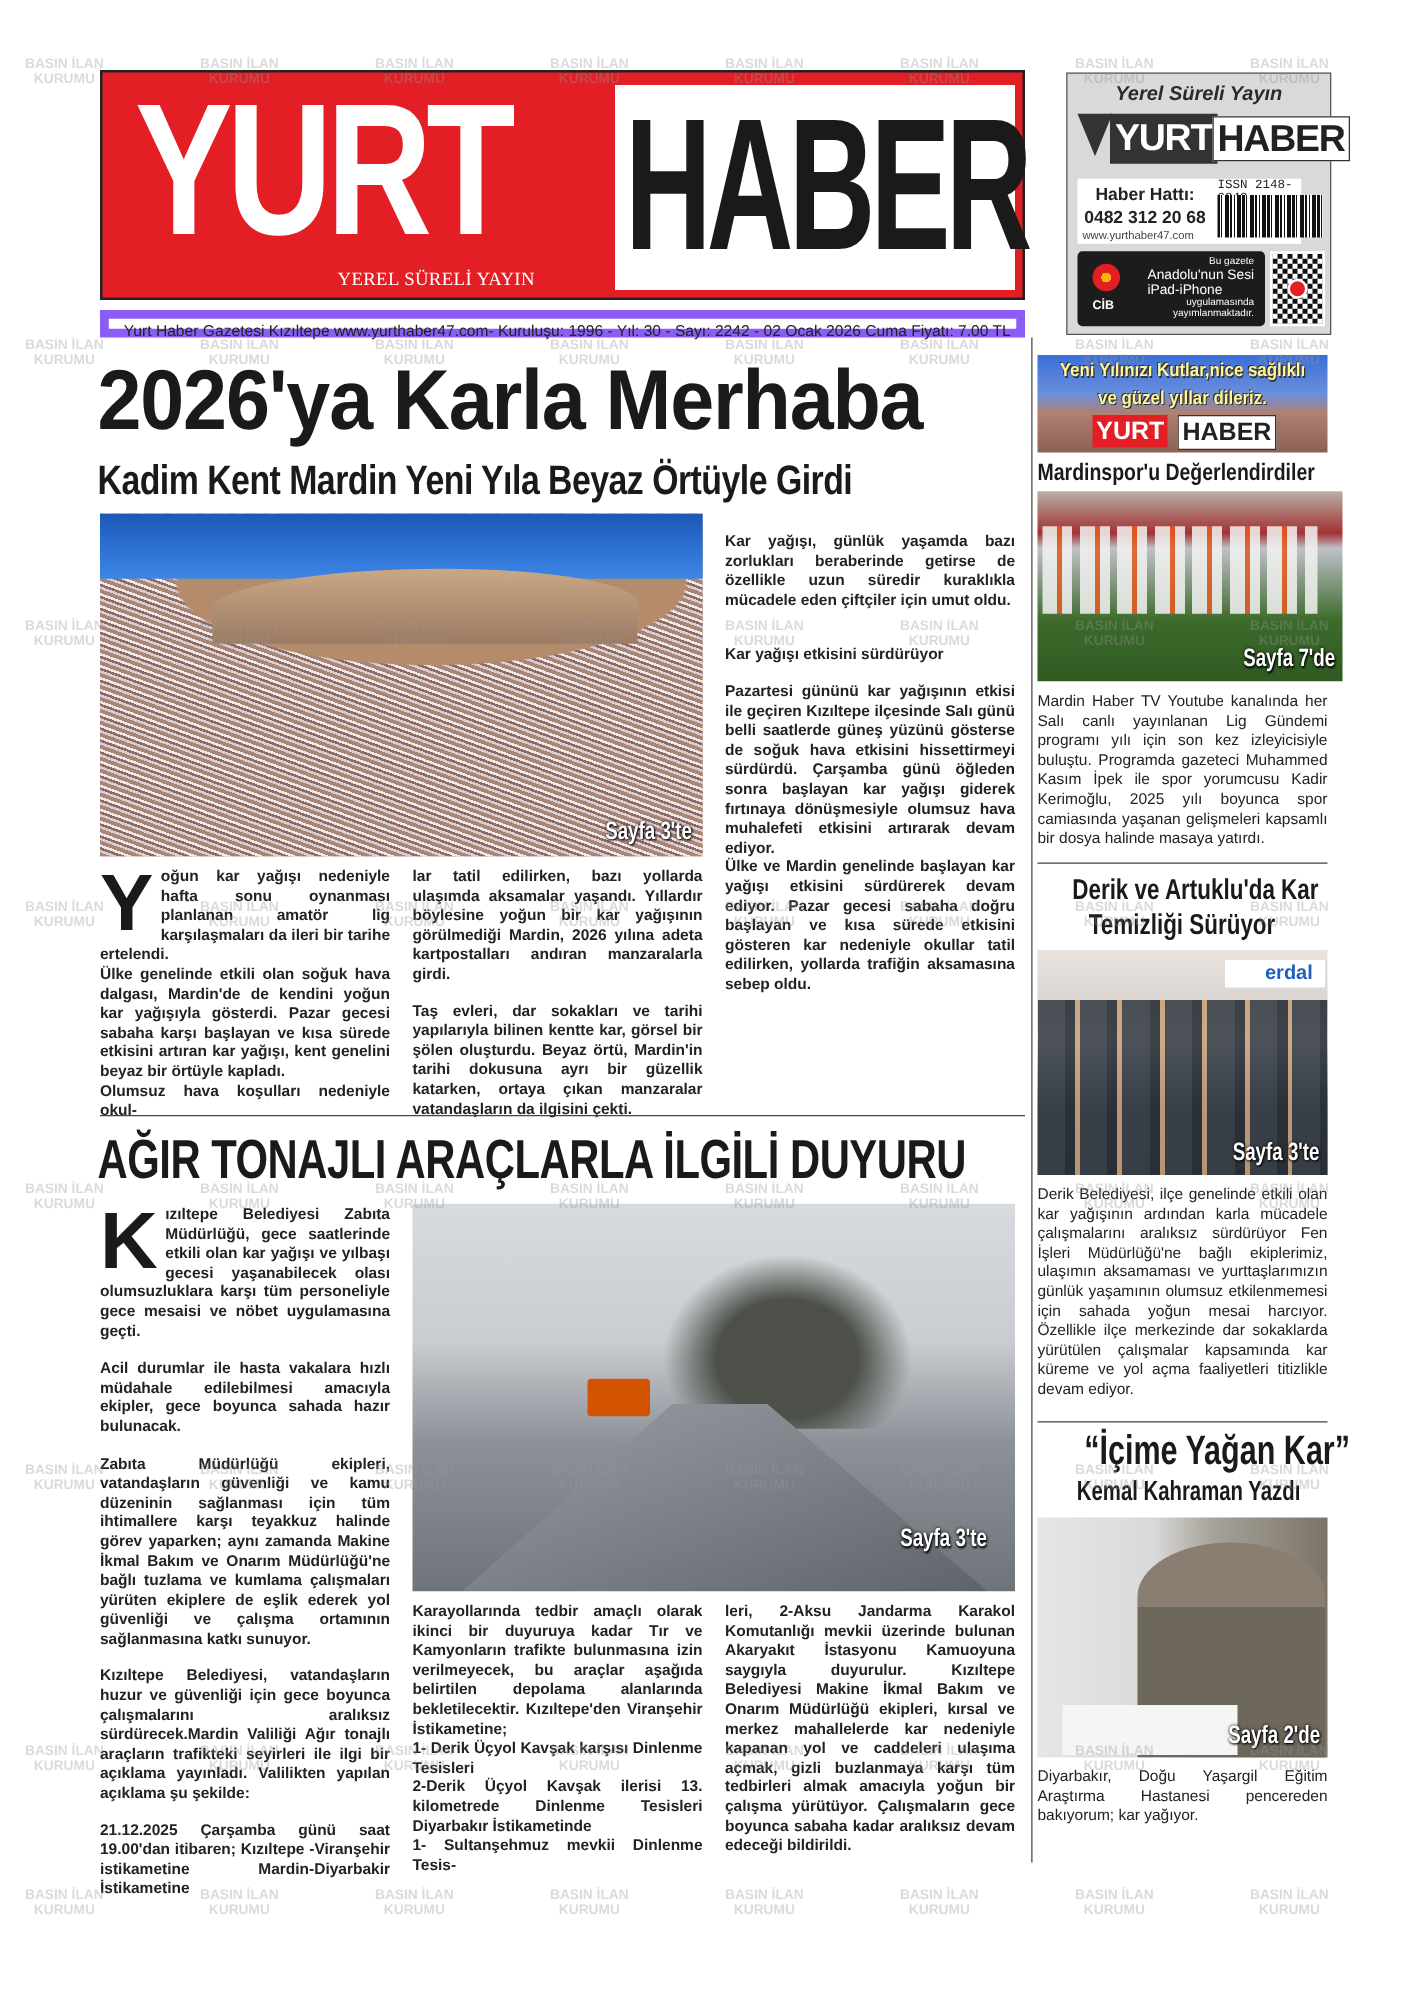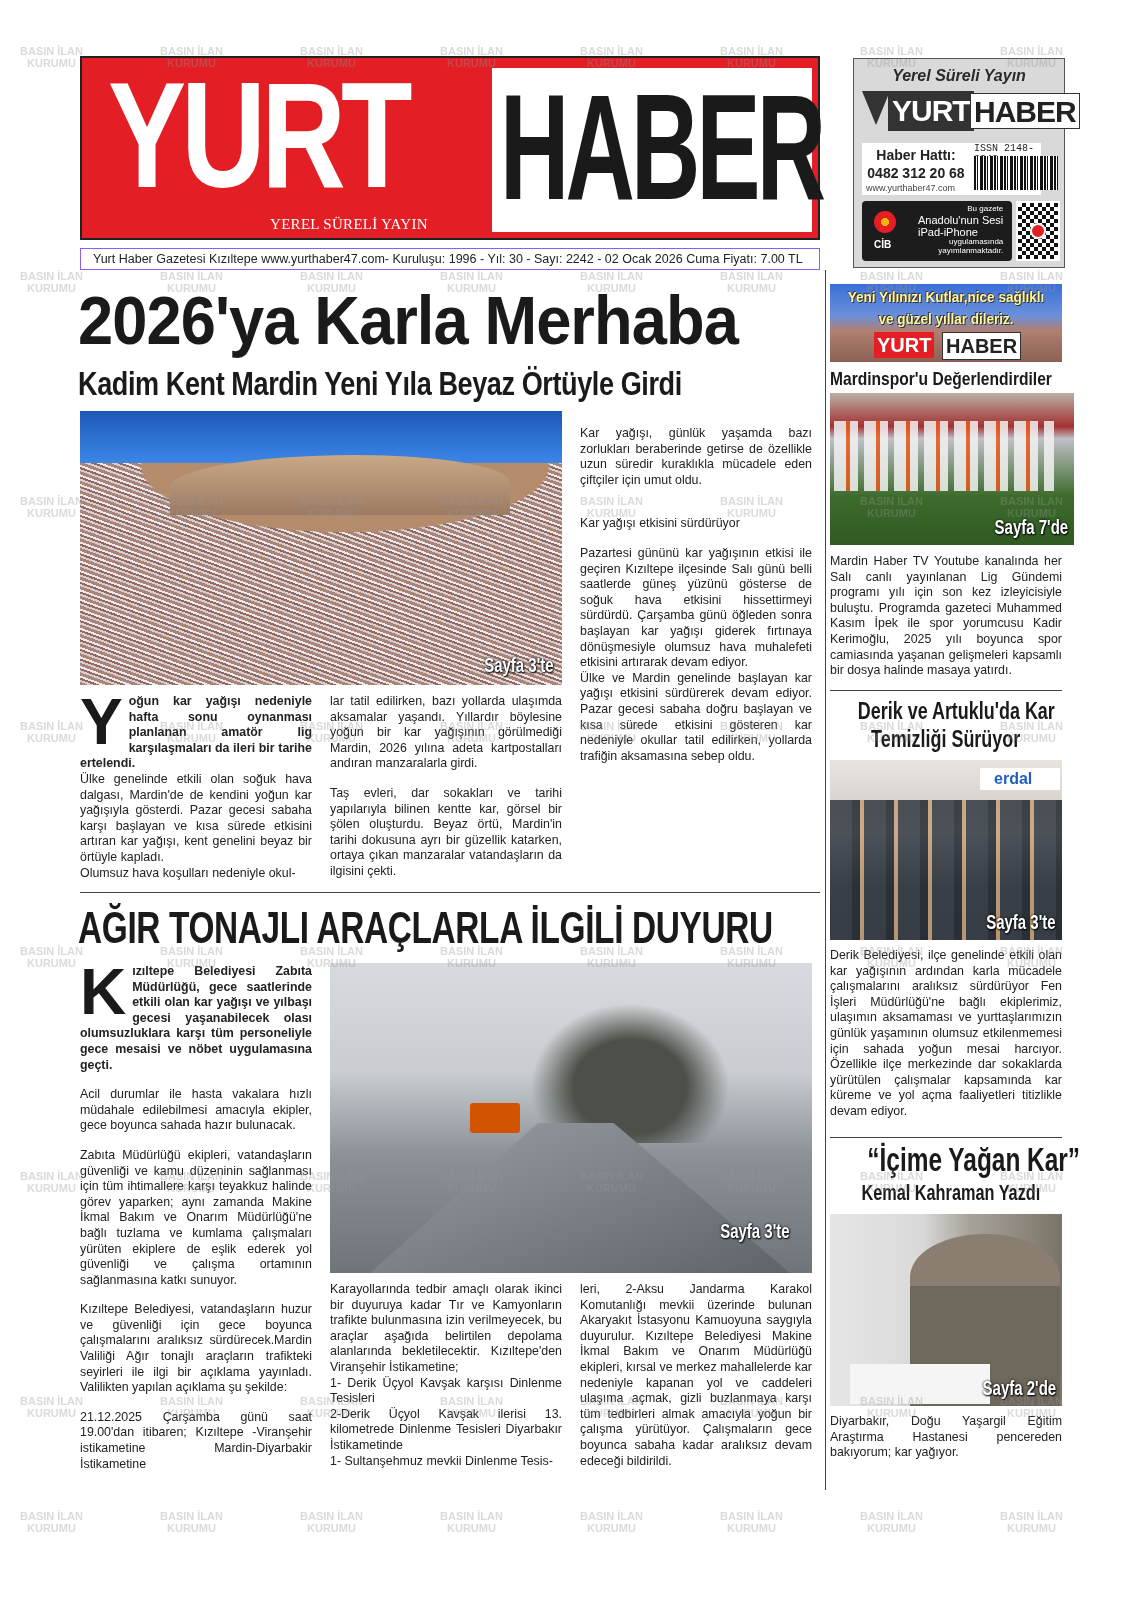--- a/index.html
+++ b/index.html
@@ -8,21 +8,21 @@
 
   .abs { position: absolute; }
 
   
   .masthead { left: 80px; top: 56px; width: 740px; height: 184px; background: #e31e24; border: 2px solid #222; }
   .mast-yurt { position: absolute; left: 26px; top: 2px; font-family: "Liberation Sans", sans-serif; font-weight: bold; font-size: 150px; line-height: 150px; color: #fff; letter-spacing: -6px; transform: scaleX(0.78); transform-origin: left top; }
   .mast-white { position: absolute; left: 410px; top: 10px; width: 320px; height: 164px; background: #fff; }
   .mast-haber { position: absolute; left: 8px; top: 4px; font-weight: bold; font-size: 150px; line-height: 150px; color: #1a1a1a; letter-spacing: -6px; transform: scaleX(0.64); transform-origin: left top; }
   .mast-sub { position: absolute; left: 188px; top: 158px; font-family: "Liberation Serif", serif; font-size: 15px; color: #fff; letter-spacing: 0.3px; }
 
-  .infobar { left: 80px; top: 248px; width: 740px; height: 22px; border: 1px solid #8b5cf6; font-size: 12.5px; line-height: 20px; padding-left: 12px; white-space: nowrap; color: #222; }
+  .infobar { left: 80px; top: 248px; width: 740px; height: 22px; border: 7px solid #8b5cf6; font-size: 12.5px; line-height: 20px; padding-left: 12px; white-space: nowrap; color: #222; }
 
   
   .rbox { left: 853px; top: 58px; width: 212px; height: 210px; background: #d9d9d9; border: 1px solid #555; }
   .rbox-title { position: absolute; left: 0; top: 8px; width: 100%; text-align: center; font-style: italic; font-weight: bold; font-size: 16px; color: #2a2a2a; }
   .rbox-logo { position: absolute; left: 8px; top: 32px; width: 198px; height: 40px; }
   .rbox-logo .y { position:absolute; left: 26px; top: 0; height: 40px; background: #333; color: #fff; font-weight: bold; font-size: 30px; line-height: 40px; padding: 0 4px; letter-spacing:-1px; }
   .rbox-logo .h { position:absolute; left: 108px; top: 2px; height: 36px; background: #fff; color: #222; font-weight: bold; font-size: 30px; line-height: 36px; padding: 0 3px; letter-spacing:-1px; border:1px solid #333;}
   .rbox-logo .tri { position:absolute; left:0; top:0; width:0; height:0; border-left: 14px solid transparent; border-right: 14px solid transparent; border-top: 34px solid #333; }
   .rbox-contact { position: absolute; left: 8px; top: 84px; width: 179px; height: 52px; background: #fff; }
   .rbox-contact .lbl { position: absolute; left: 4px; top: 4px; width: 100px; text-align: center; font-weight: bold; font-size: 14px; color: #222; }
@@ -53,21 +53,21 @@
   .ph-mardin { left: 80px; top: 411px; width: 482px; height: 274px;
     background:
       linear-gradient(180deg, #1f5fbf 0%, #3a7fe0 18%, rgba(0,0,0,0) 18.5%),
       radial-gradient(ellipse 70% 40% at 55% 20%, #b48c6c 0 60%, rgba(0,0,0,0) 61%),
       repeating-linear-gradient(20deg, #a98576 0 3px, #d9cfd3 3px 5px, #8e6a62 5px 7px, #efe9ec 7px 9px),
       #9a7b70; }
   .sky { position:absolute; left:0; top:0; width:100%; height: 52px; background: linear-gradient(180deg,#1d58b8,#3c86e6); }
   .hill { position:absolute; left: 90px; top: 44px; width: 340px; height: 60px; background: linear-gradient(180deg,#c9a886,#9c7a63); border-radius: 60% 50% 0 0; }
 
   .body-text { font-size: 12.4px; line-height: 15.6px; color: #222; text-align: justify; }
-  .body-text p { margin-bottom: 0; }
+  .body-text p { margin-bottom: 0; font-weight: bold; }
   .gap { height: 14px; }
   .lead { font-weight: bold; }
   .dropcap { float: left; font-weight: bold; font-size: 64px; line-height: 52px; margin: 2px 6px 0 0; color: #1a1a1a; }
 
   .hrule { height: 1px; background: #444; }
 
   .h-second { left: 78px; top: 900px; width: 742px; font-weight: bold; font-size: 44px; line-height: 56px; white-space: nowrap; transform: scaleX(0.76); transform-origin: left top; color:#1a1a1a; letter-spacing: -0.5px; }
 
   .ph-road { left: 330px; top: 963px; width: 482px; height: 310px;
     background:
@@ -87,21 +87,21 @@
   .h-r1 { left: 830px; top: 367px; font-size: 19px; line-height: 24px; transform: scaleX(0.82); }
   .ph-football { left: 830px; top: 393px; width: 244px; height: 152px; background: linear-gradient(180deg, #b9b0a6 0%, #a23232 22%, #c0c0c8 30%, #3d6b2b 68%, #2f5a22 100%); }
   .players { position:absolute; left: 4px; top: 28px; width: 220px; height: 70px;
     background: repeating-linear-gradient(90deg, #f2f2f2 0 12px, #e85a1c 12px 16px, #f2f2f2 16px 24px, rgba(0,0,0,0) 24px 30px); opacity: .85; }
 
   .h-r2 { left: 830px; top: 697px; width: 232px; text-align:center; font-size: 23px; line-height: 28px; transform: none; }
   .h-r2 span { display:inline-block; transform: scaleX(0.78); }
   .ph-derik { left: 830px; top: 760px; width: 232px; height: 180px; background: linear-gradient(180deg, #e9e3df 0%, #d9d3cf 25%, #f3f3f3 40%, #2f3640 70%, #1f252d 100%); }
   .workers { position:absolute; left: 0; top: 40px; width: 232px; height: 140px;
      background: repeating-linear-gradient(90deg, #3a4048 0 22px, #2a3038 22px 30px, #c9a27a 30px 34px); opacity:.9; }
-  .storesign { position:absolute; left: 150px; top: 8px; width: 80px; height: 22px; background:#fff; color:#1e5fbf; font-weight:bold; font-size: 16px; line-height:22px; padding-left: 14px; }
+  .storesign { position:absolute; left: 150px; top: 8px; width: 80px; height: 22px; background:#fff; color:#1e5fbf; font-weight:bold; font-size: 16px; line-height:22px; padding-left: 32px; }
 
   .h-r3 { left: 830px; top: 1142px; width: 232px; text-align:center; font-size: 33px; line-height: 36px; }
   .h-r3 span { display:inline-block; transform: scaleX(0.74); }
   .h-r4 { left: 830px; top: 1178px; width: 232px; text-align:center; font-size: 22px; line-height: 30px; }
   .h-r4 span { display:inline-block; transform: scaleX(0.74); }
   .ph-kemal { left: 830px; top: 1214px; width: 232px; height: 192px; background: linear-gradient(90deg, #e6e6e6 0%, #d9d9d9 40%, #a8a39a 60%, #7a7468 100%); }
   .person { position:absolute; left: 80px; top: 20px; width: 150px; height: 172px; background: linear-gradient(180deg,#8a7e70 0 30%, #6e675c 30% 100%); border-radius: 50% 50% 0 0 / 25% 25% 0 0; }
   .paper { position:absolute; left: 20px; top: 150px; width: 140px; height: 40px; background:#f5f5f5; }
 
   .watermark { position:absolute; font-weight: bold; font-size: 11px; color: rgba(150,150,150,0.35); text-align:center; line-height: 12px; pointer-events:none; }

